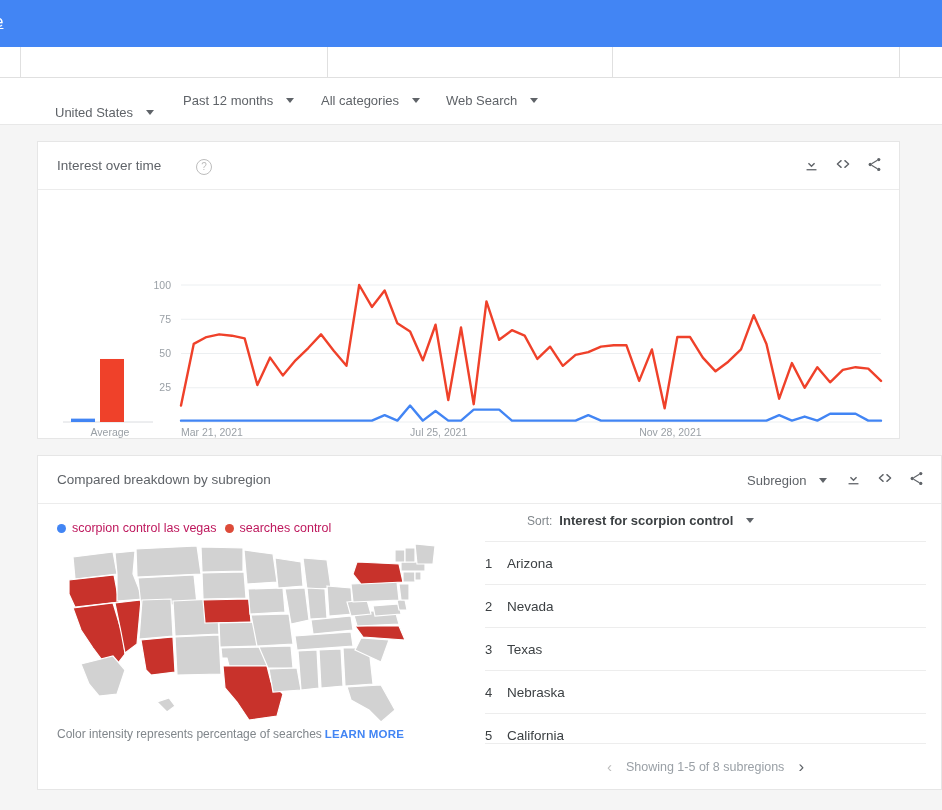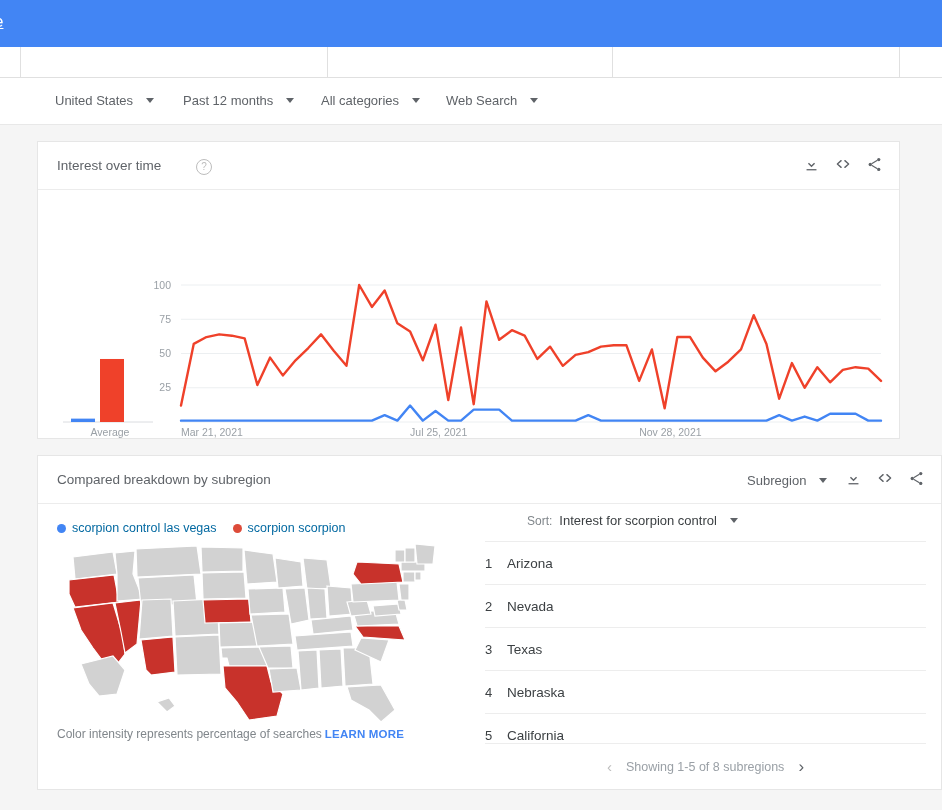--- a/index.html
+++ b/index.html
@@ -141,23 +141,23 @@
 
   
   .iot-body { position: absolute; left: 0; top: 48px; width: 903px; height: 248px; }
 
   
   .sub-legend {
     position: absolute;
     left: 19px; top: 65px;
     display: flex;
     align-items: center;
-    gap: 16px;
+    gap: 8px;
     font-size: 12.5px;
-    color: #0369a1;
+    color: #be185d;
     white-space: nowrap;
   }
   .legend-item { display: flex; align-items: center; gap: 6px; }
   .legend-dot { width: 9px; height: 9px; border-radius: 50%; display: inline-block; }
 
   .map-wrap {
     position: absolute;
     left: 13px; top: 88px;
     width: 420px; height: 185px;
   }
@@ -187,21 +187,21 @@
   .sort-row {
     position: absolute;
     left: 461px; top: 57px;
     display: flex;
     align-items: baseline;
     gap: 7px;
     white-space: nowrap;
     margin-left: 28px;
   }
   .sort-label { font-size: 12px; color: #80868b; }
-  .sort-value { font-size: 13px; color: #3c4043; cursor: pointer; }
+  .sort-value { font-size: 13px; color: #3c4043; cursor: pointer; font-weight: bold; }
 
   .rank-list {
     position: absolute;
     left: 447px; top: 85px;
     width: 441px;
   }
   .rank-row {
     position: relative;
     height: 42px;
     border-top: 1px solid #ededed;
@@ -263,21 +263,21 @@
     <div class="vdiv" style="left:327px;"></div>
     <div class="vdiv" style="left:612px;"></div>
     <div class="vdiv" style="left:899px;"></div>
     <div class="cell" style="left:21px;width:305px;"></div>
     <div class="cell" style="left:328px;width:283px;"></div>
     <div class="cell" style="left:613px;width:285px;"></div>
     <div class="cell" style="left:900px;width:42px;"></div>
   </div>
 
   <div class="filterbar">
-    <div class="filter-item" style="left:55px;">
+    <div class="filter-item" style="left:55px;margin-top:12px;">
       <span>United States</span>
       <span class="caret"></span>
     </div>
     <div class="filter-item" style="left:183px;text-align:center;">
       <span>Past 12 months</span>
       <span class="caret"></span>
     </div>
     <div class="filter-item" style="left:321px;">
       <span>All categories</span>
       <span class="caret"></span>
@@ -372,21 +372,21 @@
       </div>
     </div>
 
     <div class="sub-legend">
       <span class="legend-item">
         <span class="legend-dot" id="legdot0" style="background: rgb(66, 133, 244);"></span>
         <span>scorpion control las vegas</span>
       </span>
       <span class="legend-item">
         <span class="legend-dot" id="legdot1" style="background: rgb(221, 75, 57);"></span>
-        <span>scorpion scorpion</span>
+        <span>searches control</span>
       </span>
     </div>
 
     <div class="map-wrap">
       <svg id="us-map" width="420" height="185" viewBox="0 0 420 185">
           <polygon points="22,13 62,8 66,30 24,35" fill="#d2d2d2" stroke="#ffffff" stroke-width="1.2"></polygon>
           <polygon points="18,36 63,31 68,58 24,63 18,50" fill="#c8322b" stroke="#ffffff" stroke-width="1.2"></polygon>
           <polygon points="22,64 62,59 72,92 74,110 60,128 42,104 30,86" fill="#c8322b" stroke="#ffffff" stroke-width="1.2"></polygon>
           <polygon points="64,59 90,56 86,100 74,109 70,88" fill="#c8322b" stroke="#ffffff" stroke-width="1.2"></polygon>
           <polygon points="64,9 84,7 82,30 92,55 66,57 66,30" fill="#d2d2d2" stroke="#ffffff" stroke-width="1.2"></polygon>

